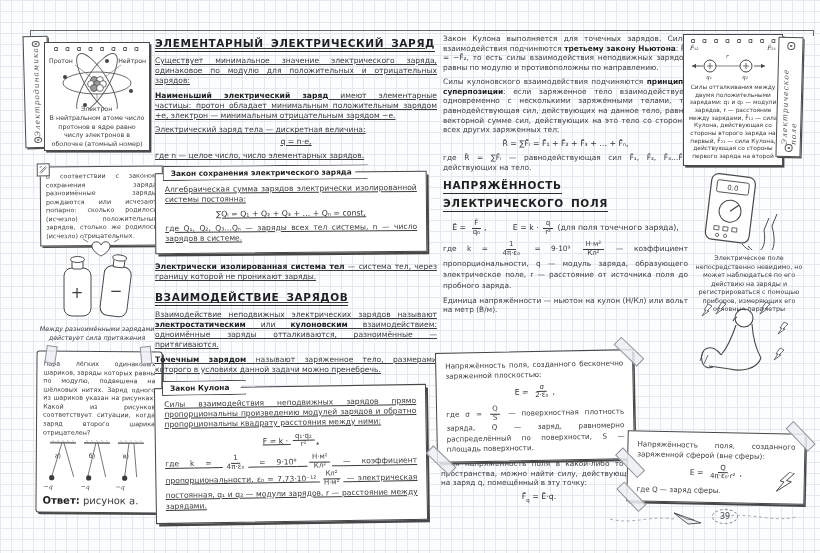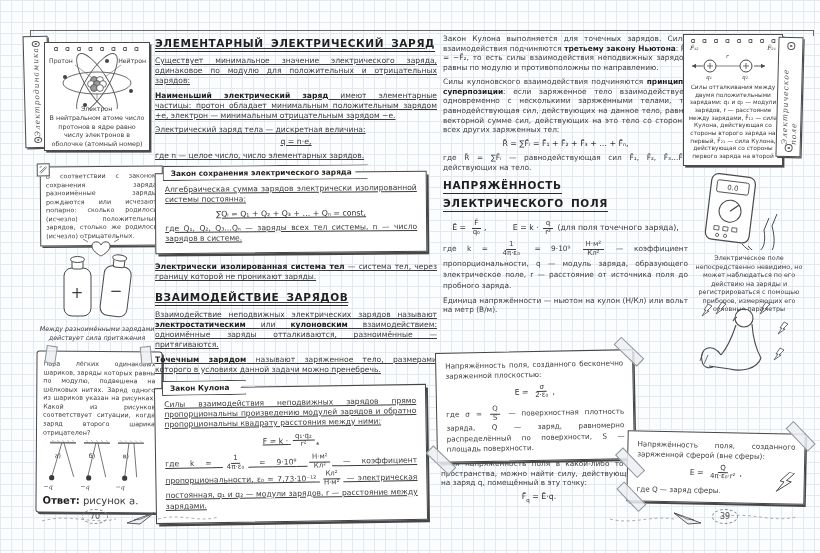--- a/index.html
+++ b/index.html
@@ -367,30 +367,20 @@
       <g fill="#fff" stroke="#4a4a4a" stroke-width="0.8">
         <path d="M14,4 l-4,6 h2 l-4,6 7,-5 h-2 l5,-5 z"></path>
         <path d="M72,2 l-4,6 h2 l-4,6 7,-5 h-2 l5,-5 z"></path>
         <path d="M90,22 l-4,6 h2 l-4,6 7,-5 h-2 l5,-5 z"></path>
         <path d="M86,48 l-4,6 h2 l-4,6 7,-5 h-2 l5,-5 z"></path>
         <path d="M28,2 l-4,6 h2 l-4,6 7,-5 h-2 l5,-5 z"></path>
       </g>
     </svg>
   </div>
 
-  <div class="footer" style="left:40px;top:506px;width:180px;">
-    <svg width="180" height="22" viewBox="0 0 180 22" style="position:absolute;left:0;top:3px;">
-      <path d="M2,12 C30,4 52,16 76,10 M118,10 C140,4 160,14 178,8" fill="none" stroke="#9a9a9a" stroke-width="0.8" stroke-dasharray="3,2.6"></path>
-    </svg>
-    <span class="pagenum" style="left:42px;top:3px;">70</span>
-    <svg width="30" height="14" viewBox="0 0 30 14" style="position:absolute;left:86px;top:5px;">
-      <path d="M1,12 L28,2 L14,13 Z" fill="#eceff3" stroke="#4a4a4a" stroke-width="0.9"></path>
-      <path d="M8,9 L28,2 L15,8 Z" fill="#fff" stroke="#4a4a4a" stroke-width="0.7"></path>
-    </svg>
-  </div>
   <div class="footer" style="left:608px;top:506px;width:190px;">
     <svg width="190" height="22" viewBox="0 0 190 22" style="position:absolute;left:0;top:3px;">
       <path d="M2,10 C24,16 44,6 66,10 M112,8 C140,2 164,14 188,8" fill="none" stroke="#9a9a9a" stroke-width="0.8" stroke-dasharray="3,2.6"></path>
     </svg>
     <svg width="30" height="14" viewBox="0 0 30 14" style="position:absolute;left:64px;top:5px;transform:scaleX(-1);">
       <path d="M1,12 L28,2 L14,13 Z" fill="#eceff3" stroke="#4a4a4a" stroke-width="0.9"></path>
       <path d="M8,9 L28,2 L15,8 Z" fill="#fff" stroke="#4a4a4a" stroke-width="0.7"></path>
     </svg>
     <span class="pagenum" style="left:104px;top:3px;">39</span>
   </div>

